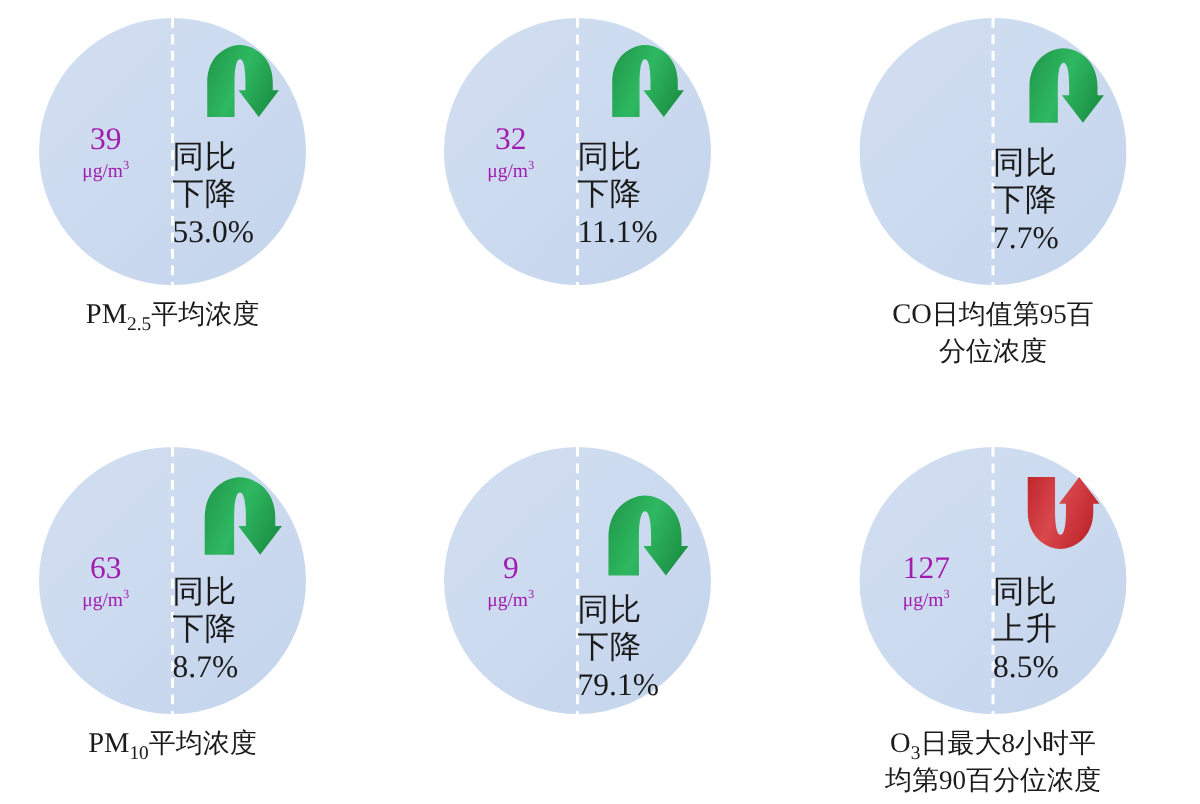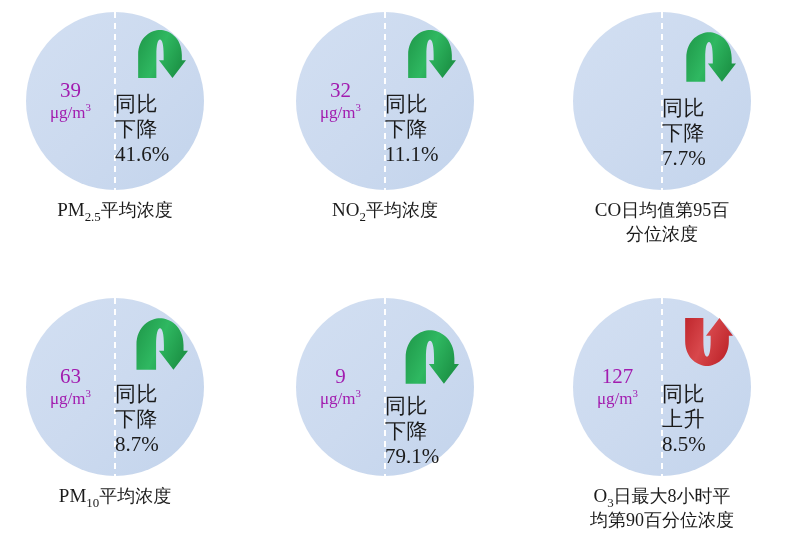--- a/index.html
+++ b/index.html
@@ -34,21 +34,21 @@
   
   .valbox{
     position:absolute;
     display:flex;flex-direction:column;
     align-items:center;justify-content:center;
     text-align:center;
     color:#a21caf;
     line-height:1.22;
   }
   .val-num{font-size:21px;}
-  .val-unit{font-size:17px;}
+  .val-unit{font-size:13px;}
   .val-unit .sup{font-size:0.64em;vertical-align:super;line-height:0;}
 
   
   .trendbox{
     position:absolute;
     display:flex;flex-direction:column;
     align-items:flex-start;
     text-align:center;
     color:#1b1b1b;
     line-height:1.18;
@@ -108,21 +108,21 @@
       </linearGradient>
     </defs>
     <path d="M8,96 L8,52 C8,17 34,4 50,4 C66,4 92,17 92,52 L92,62 L100,62 L74,96 L48,62 L57,62 L57,52
              C57,31 54,22 50,22 C46,22 43,31 43,52 L43,96 Z" fill="url(#gdn)"></path>
   </svg>
     </div>
 
     <div class="trendbox" style="left:89px;top:80px;width:89px;">
       <div class="t-line">同比</div>
       <div class="t-line">下降</div>
-      <div class="t-pct">41.6%</div>
+      <div class="t-pct">53.0%</div>
     </div>
   </div>
     <div class="caption" style="left: -45px; top: 198px; width: 320px;"><span>PM</span><span class="sub">2.5</span><span class="cn">平均浓度</span></div>
     <div class="card" style="left: 296px; top: 12px; width: 178px; height: 178px;">
     <div class="disc" style="left:0;top:0;width:178px;height:178px;
                 background:#ccdaef;
                 background-image:linear-gradient(135deg,#d2dff2 0%,#ccdaef 50%,#c3d4ec 100%);"></div>
 
     <div class="divider" style="left:88px;"></div>
 
@@ -147,21 +147,20 @@
              C57,31 54,22 50,22 C46,22 43,31 43,52 L43,96 Z" fill="url(#gdn)"></path>
   </svg>
     </div>
 
     <div class="trendbox" style="left:89px;top:80px;width:89px;">
       <div class="t-line">同比</div>
       <div class="t-line">下降</div>
       <div class="t-pct">11.1%</div>
     </div>
   </div>
-    <div class="caption" style="left: 225px; top: 198px; width: 320px;"><span>NO</span><span class="sub">2</span><span class="cn">平均浓度</span></div>
     <div class="card" style="left: 573px; top: 12px; width: 178px; height: 178px;">
     <div class="disc" style="left:0;top:0;width:178px;height:178px;
                 background:#ccdaef;
                 background-image:linear-gradient(135deg,#d2dff2 0%,#ccdaef 50%,#c3d4ec 100%);"></div>
 
     <div class="divider" style="left:88px;"></div>
 
 
     <div class="arrow" style="left:108.5px;
                 top:18px;width:54px;height:54px;">

